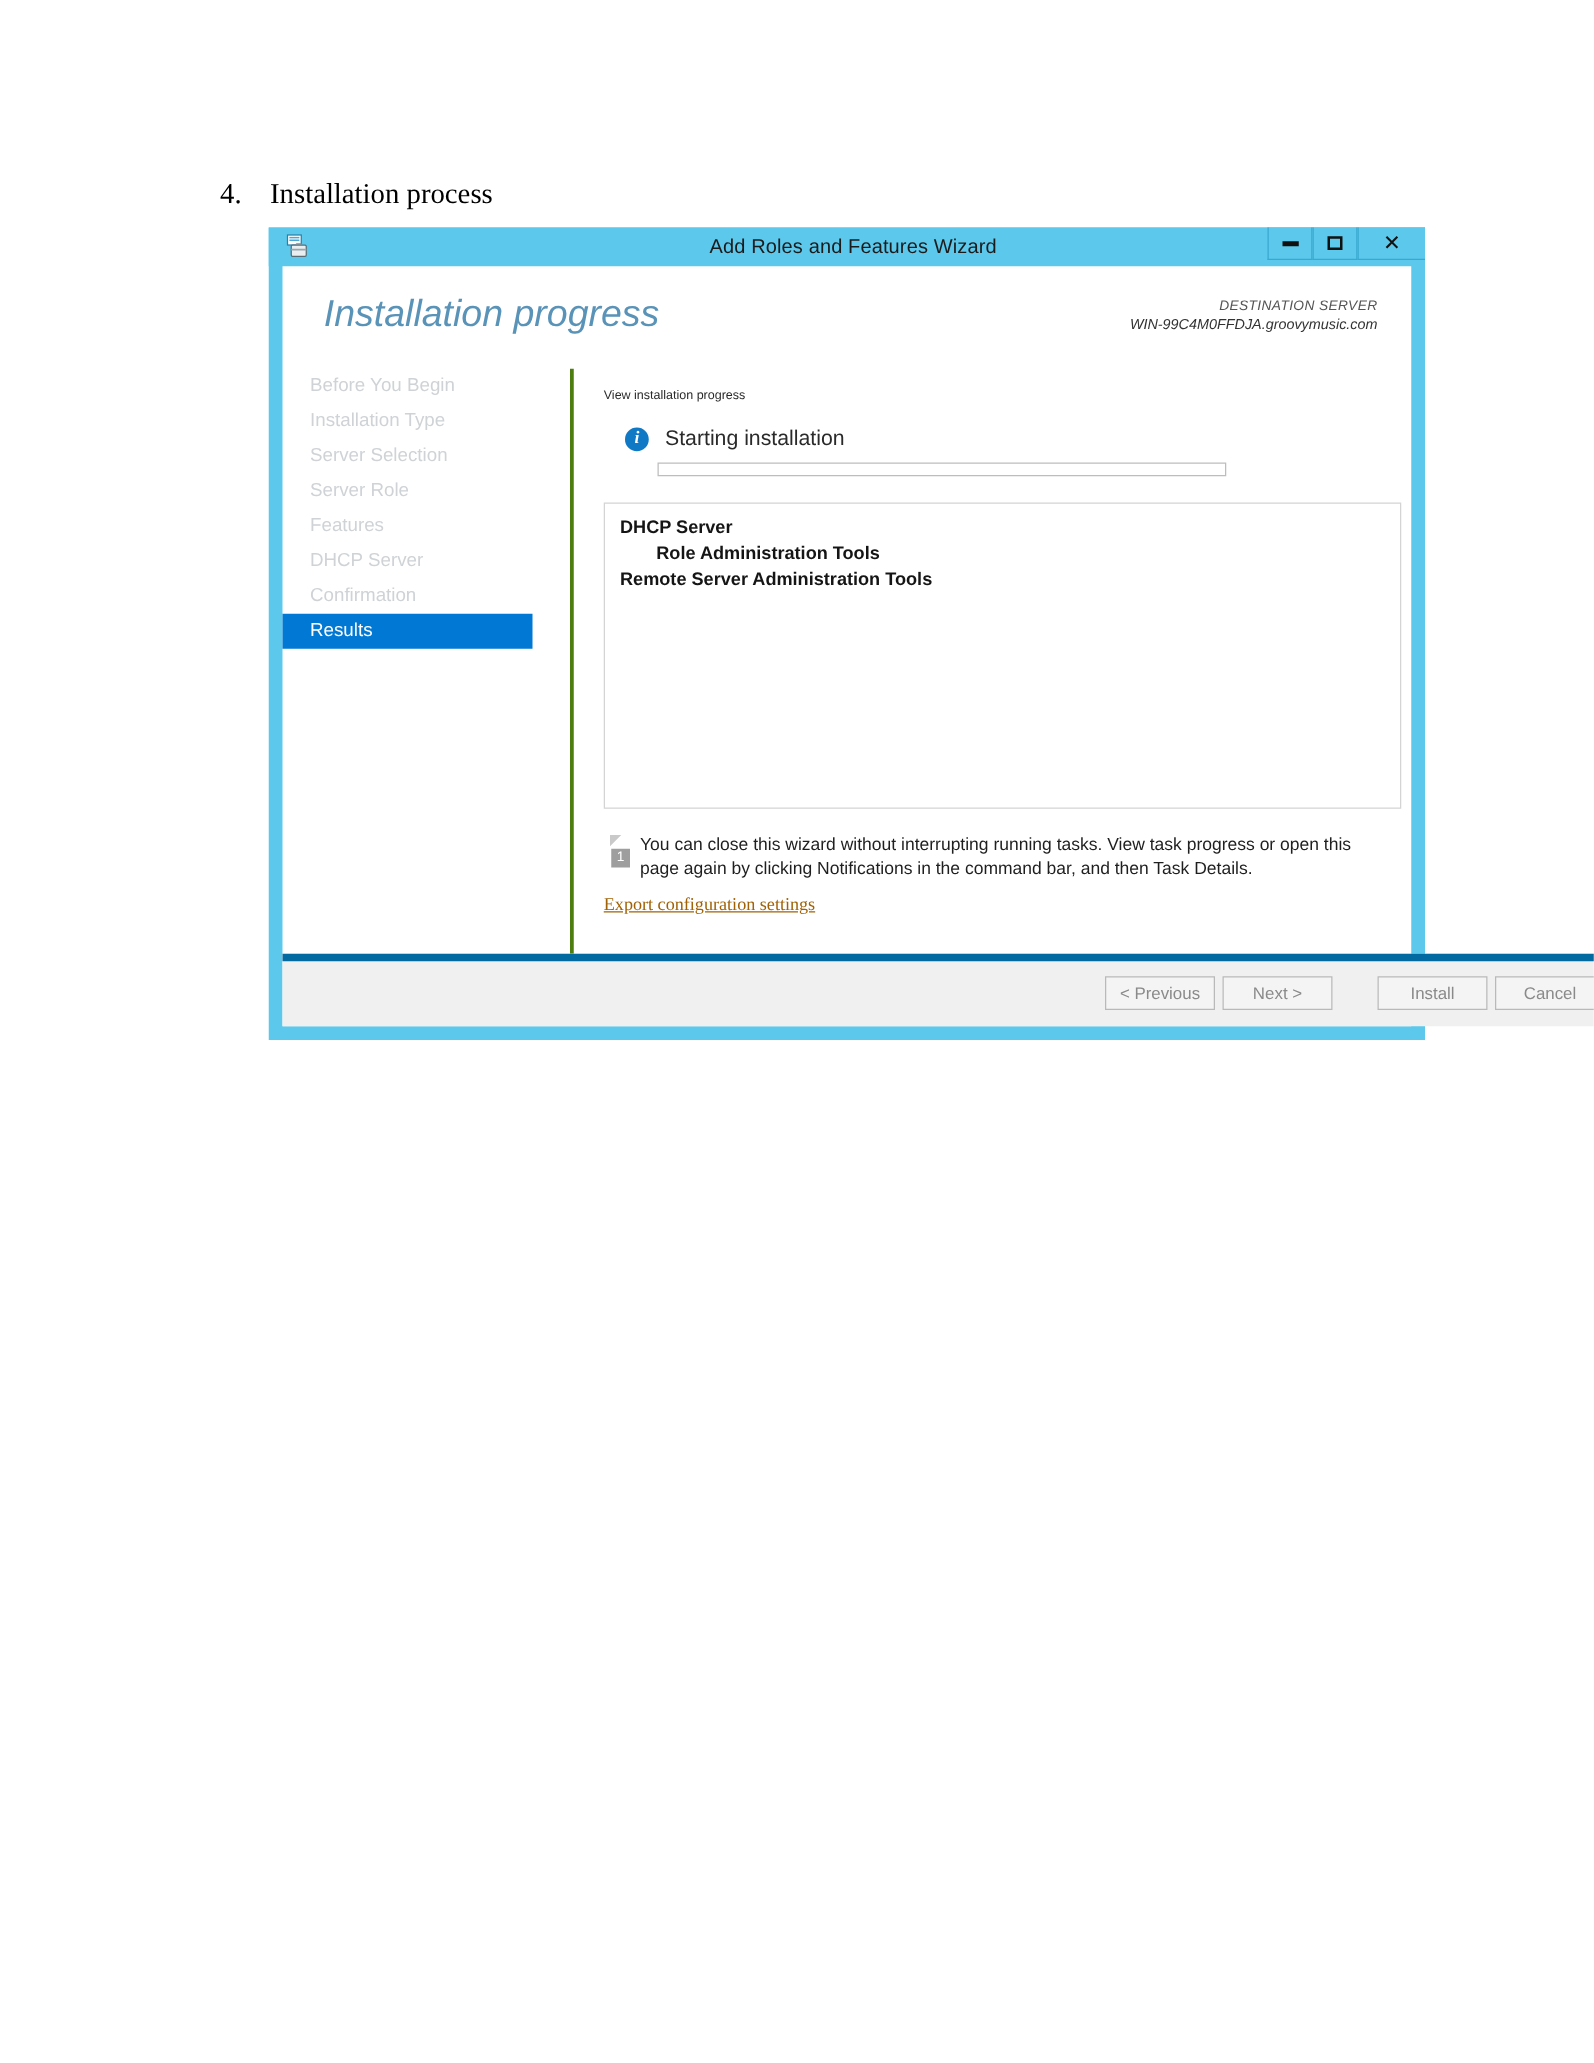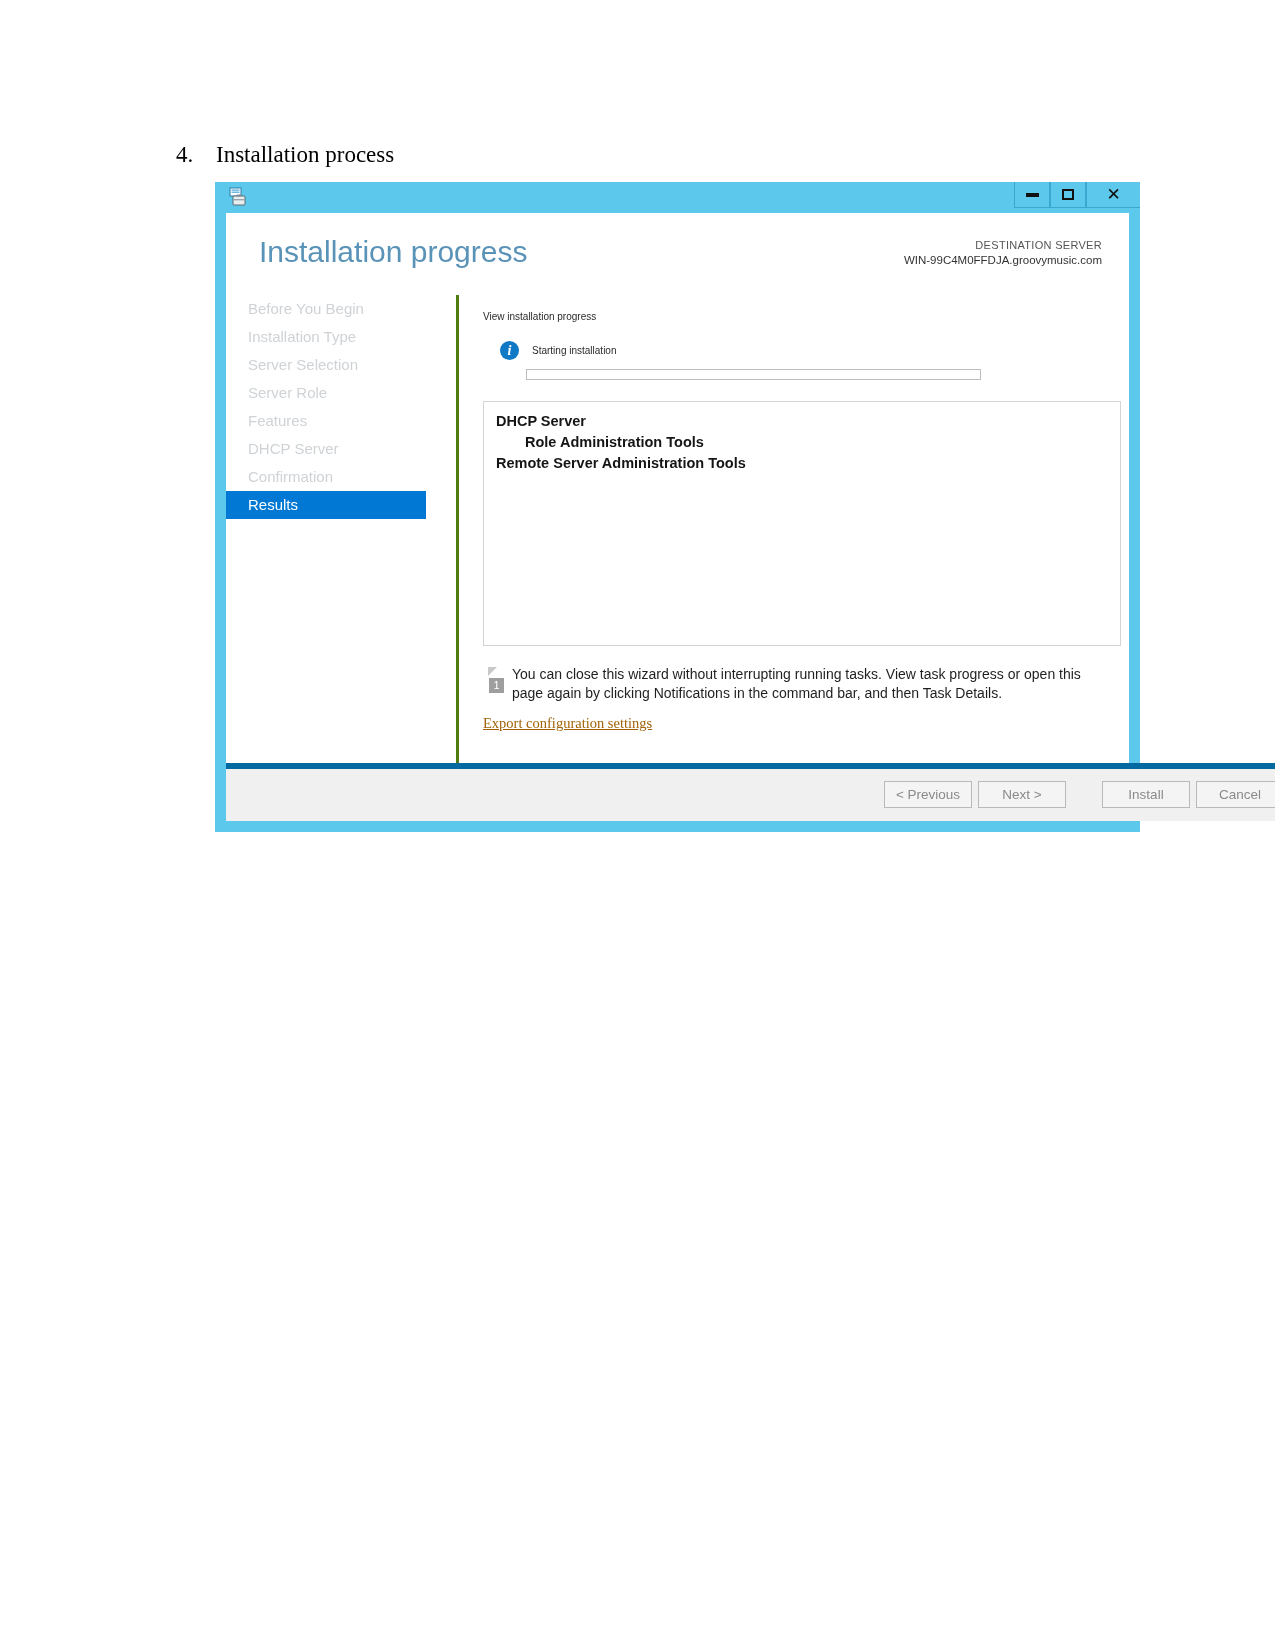--- a/index.html
+++ b/index.html
@@ -120,20 +120,21 @@
     width: 903px;
     height: 608px;
     background: #ffffff;
     box-sizing: border-box;
   }
 
   
   .page-header {
     position: relative;
     height: 62px;
+    font-style: italic;
   }
   .page-title {
     position: absolute;
     left: 33px;
     top: 22px;
     font-size: 30px;
     color: #5A93B8;
     font-weight: 300;
   }
   .dest-block {
@@ -219,21 +220,21 @@
     font-size: 14px;
     font-weight: bold;
     font-style: italic;
     display: flex;
     align-items: center;
     justify-content: center;
     flex: 0 0 19px;
   }
   .status-text {
     margin-left: 13px;
-    font-size: 10px;
+    font-size: 17px;
     color: #2a2a2a;
   }
   .progress-track {
     margin-top: 9px;
     margin-left: 43px;
     width: 455px;
     height: 11px;
     border: 1px solid #bdbdbd;
     background: #ffffff;
     box-sizing: border-box;
@@ -364,20 +365,21 @@
     <span class="titlebar-icon">
       <svg width="20" height="20" viewBox="0 0 20 20">
         <rect x="2" y="1" width="11" height="8" fill="#ffffff" stroke="#2b7fa8" stroke-width="1"></rect>
         <rect x="3.5" y="2.5" width="8" height="1.2" fill="#4aa8d8"></rect>
         <rect x="3.5" y="4.6" width="8" height="1.2" fill="#4aa8d8"></rect>
         <rect x="5" y="9" width="12" height="9" rx="1" fill="#e9eef1" stroke="#5a6b74" stroke-width="1"></rect>
         <rect x="8.5" y="7.5" width="5" height="2" rx="1" fill="#7d8d95"></rect>
         <rect x="5" y="12" width="12" height="1.4" fill="#9aa7ad"></rect>
       </svg>
     </span>
+    <span class="titlebar-title">Add Roles and Features Wizard</span>
     <div class="win-buttons">
       <div class="win-btn">
           <span class="glyph-min"></span>
         </div>
       <div class="win-btn">
           <span class="glyph-max"></span>
         </div>
       <div class="win-btn close">
           <span class="glyph-close">✕</span>
         </div>

